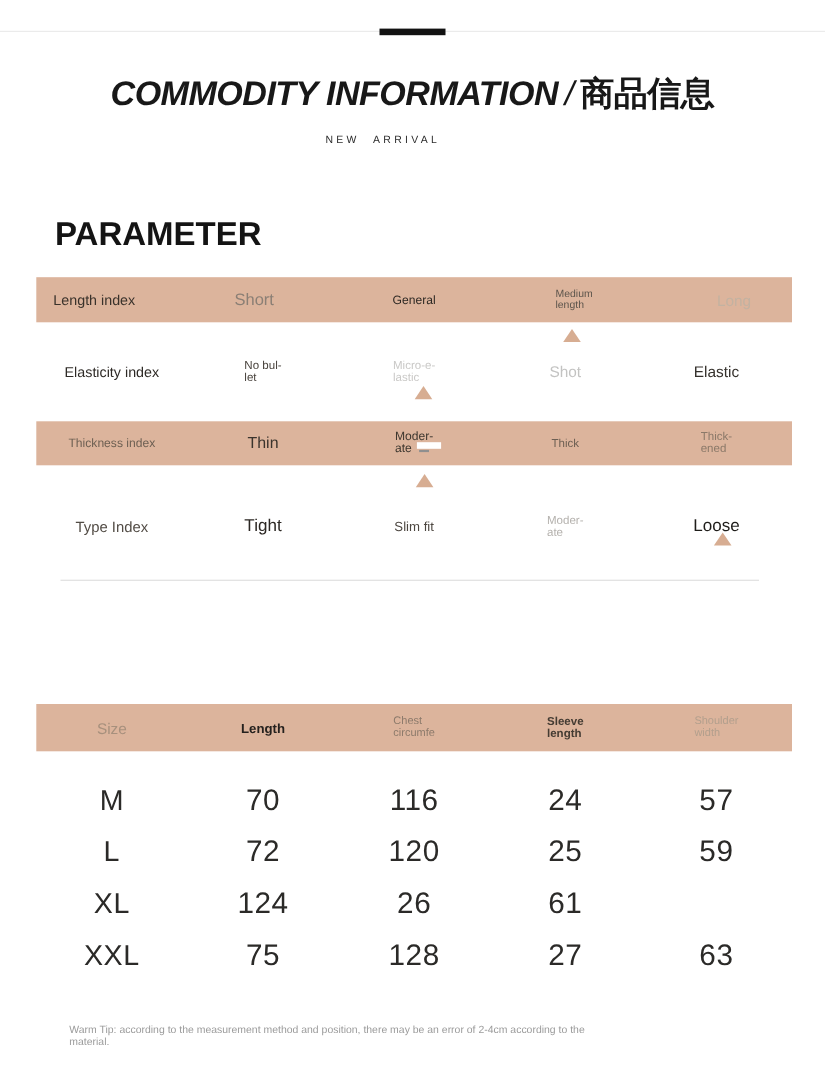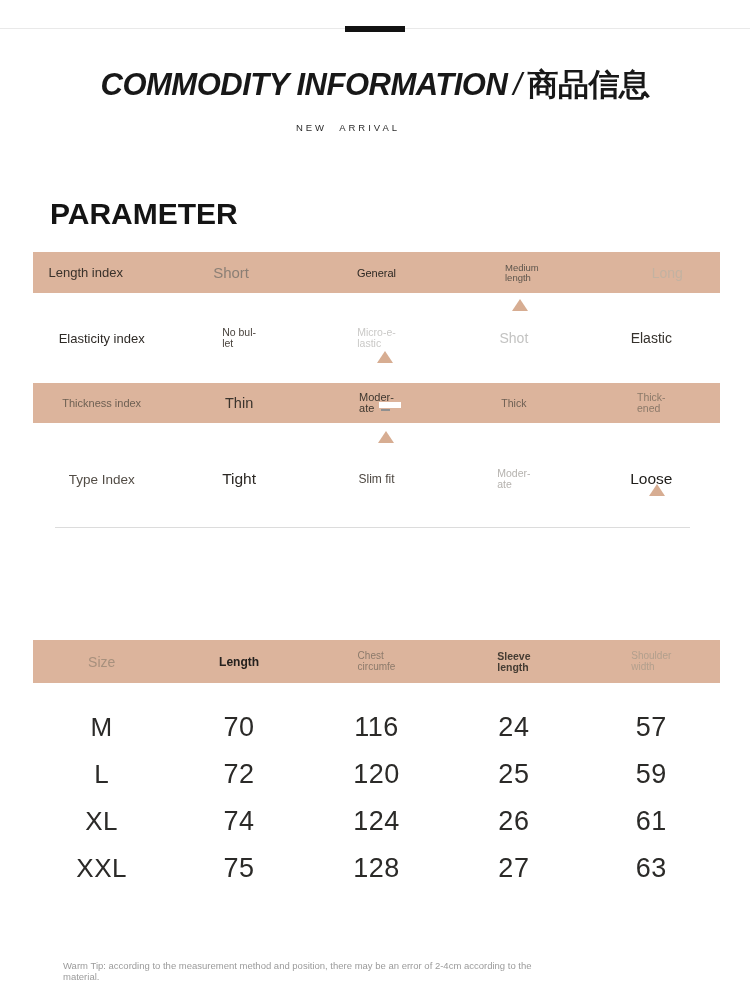--- a/index.html
+++ b/index.html
@@ -80,21 +80,21 @@
   .shead .pcell:nth-child(2){font-size:12px;font-weight:700;color:#25211e;}
   .shead .pcell:nth-child(3){font-size:10px;color:#8c7a6b;line-height:10.5px;}
   .shead .pcell:nth-child(4){font-size:10.5px;font-weight:700;color:#453c33;line-height:10.5px;}
   .shead .pcell:nth-child(5){font-size:10px;color:#b29f8d;line-height:10.5px;}
   .sbody{margin-top:21px;}
   .srow{display:grid;grid-template-columns:repeat(5,1fr);align-items:center;height:47px;
         font-size:27px;font-weight:400;color:#2b2a28;letter-spacing:0.5px;}
   .srow .pcell:nth-child(1){font-size:26px;}
 
   
-  .warm-tip{position:absolute;left:63px;top:960px;width:620px;font-size:9.5px;
+  .warm-tip{position:absolute;left:63px;top:931px;width:620px;font-size:9.5px;
             line-height:11px;color:#9b9b9b;}
 </style>
 </head>
 <body>
 
 <div class="page">
 
   <div class="top-rule"></div>
   <div class="top-dash"></div>
 
@@ -166,21 +166,20 @@
       </div>
       <div class="srow">
         <div class="pcell">L</div>
         <div class="pcell">72</div>
         <div class="pcell">120</div>
         <div class="pcell">25</div>
         <div class="pcell">59</div>
       </div>
       <div class="srow">
         <div class="pcell">XL</div>
-        <div class="pcell">74</div>
         <div class="pcell">124</div>
         <div class="pcell">26</div>
         <div class="pcell">61</div>
       </div>
       <div class="srow">
         <div class="pcell">XXL</div>
         <div class="pcell">75</div>
         <div class="pcell">128</div>
         <div class="pcell">27</div>
         <div class="pcell">63</div>

